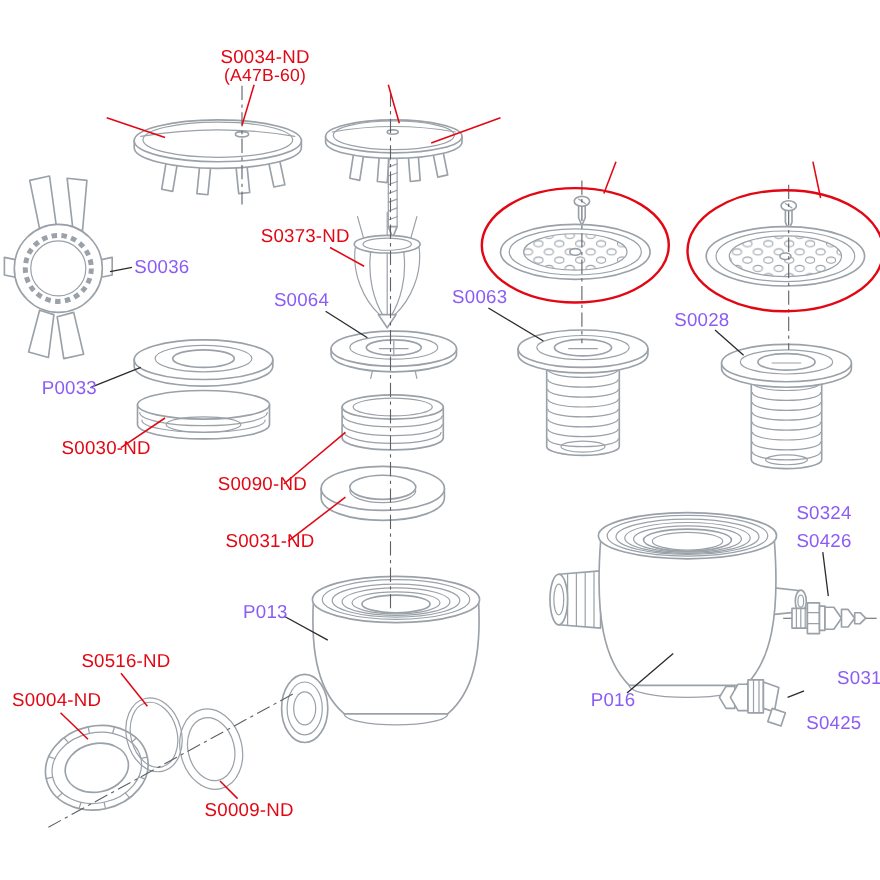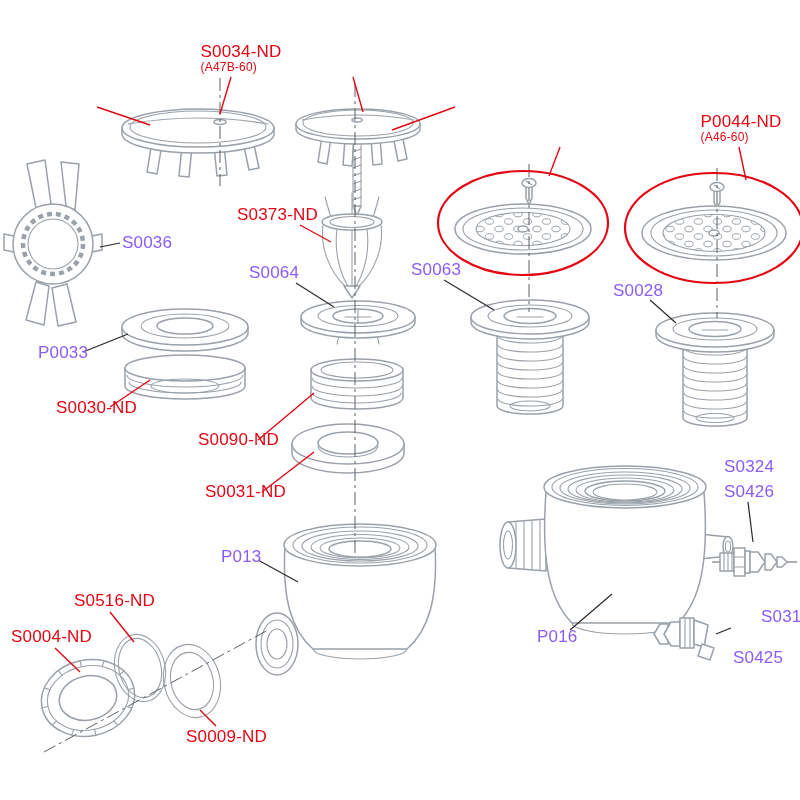--- a/index.html
+++ b/index.html
@@ -11,22 +11,22 @@
   .part{fill:#fff;stroke:#9aa1a8;stroke-width:1.5;stroke-linejoin:round;stroke-linecap:round}
   .thin{fill:none;stroke:#9aa1a8;stroke-width:1.1;stroke-linecap:round}
   .teeth{fill:none;stroke:#9aa1a8;stroke-width:4.5;stroke-dasharray:5 4}
   .cl{fill:none;stroke:#5c6165;stroke-width:1;stroke-dasharray:13 4 3 4}
   .redline{stroke:#e30613;stroke-width:1.4}
   .blkline{stroke:#2b2b2b;stroke-width:1.2}
   .redcirc{fill:none;stroke:#e30613;stroke-width:2.2}
   
   .lbl{position:absolute;font-size:17px;line-height:1.12;color:#8b5cf6;white-space:nowrap;letter-spacing:.2px}
   .lbl.red{color:#e30613}
-  .lbl.center{transform:translateX(-50%);}
-  .lbl .sub{font-size:12px}
+  .lbl.center{transform:translateX(-50%);text-align:center}
+  .lbl .sub{font-size:16px}
 </style>
 </head>
 <body>
 
 <div class="stage">
 
 <svg width="800" height="800" viewBox="0 0 800 800">
   <defs>
     <pattern id="holes" width="19" height="15" patternUnits="userSpaceOnUse">
       <ellipse cx="5" cy="4" rx="4.2" ry="2.8" fill="#fff" stroke="#9aa1a8" stroke-width="1"></ellipse>
@@ -266,24 +266,20 @@
     <line class="blkline" x1="748" y1="502" x2="753" y2="542"></line>
     <line class="blkline" x1="570" y1="630" x2="612" y2="594"></line>
     <line class="blkline" x1="731" y1="628" x2="716" y2="634"></line>
   </g>
 </svg>
 
 <div class="lbl red center" style="left:241px;top:42px">
   <div>S0034-ND</div>
   <div class="sub">(A47B-60)</div>
 </div>
-<div class="lbl red center" style="left:741px;top:112px">
-  <div>P0044-ND</div>
-  <div class="sub">(A46-60)</div>
-</div>
 
 <div class="lbl red" style="left:237px;top:205px">
   <div>S0373-ND</div>
 </div>
 <div class="lbl red" style="left:56px;top:398px">
   <div>S0030-ND</div>
 </div>
 <div class="lbl red" style="left:198px;top:430px">
   <div>S0090-ND</div>
 </div>

